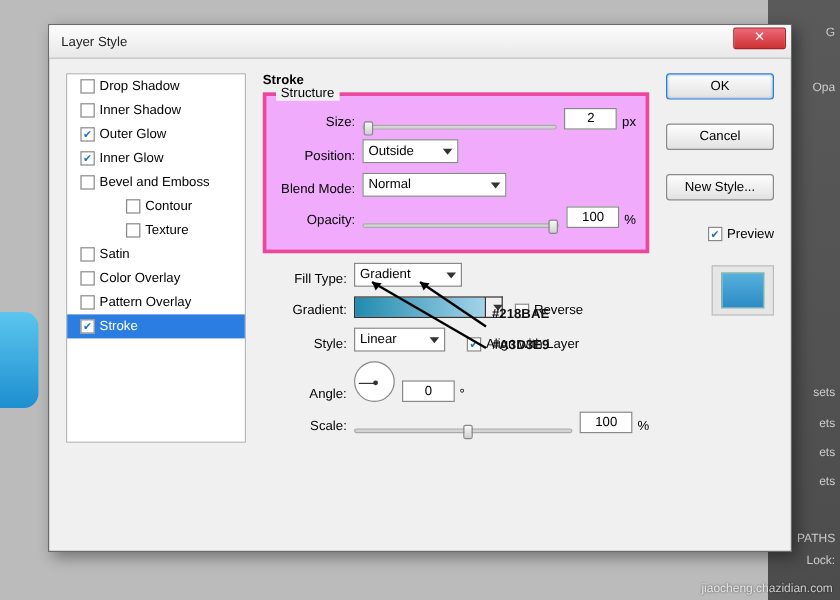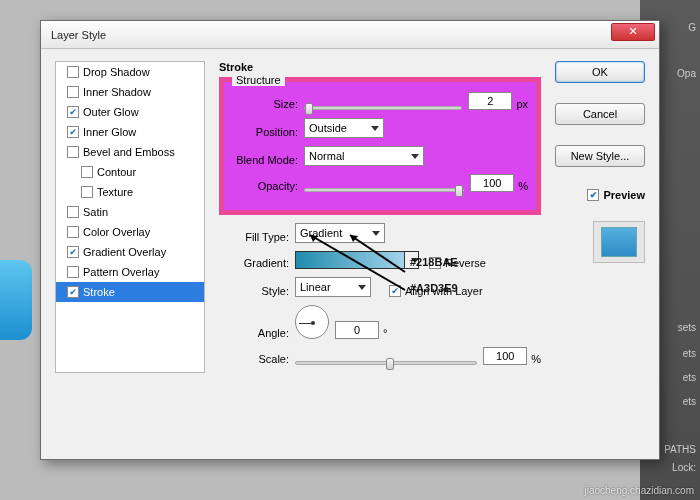--- a/index.html
+++ b/index.html
@@ -7,46 +7,46 @@
 .window { position: absolute; left: 40px; top: 20px; width: 620px; height: 440px; background: #f0f0f0; border: 1px solid #6b6b6b; box-shadow: 4px 4px 12px rgba(0,0,0,0.4); }
 .titlebar { height: 28px; background: linear-gradient(to bottom,#fdfdfd,#e8e8e8); border-bottom: 1px solid #c0c0c0; display:flex; align-items:center; padding-left:10px; position:relative; }
 .titlebar-title { color:#222; }
 .close-btn { position:absolute; right:4px; top:2px; width:44px; height:18px; background:linear-gradient(to bottom,#e67,#c33); border:1px solid #a22; border-radius:2px; color:#fff; text-align:center; line-height:14px; font-size:11px; }
 .content { display:flex; padding:12px 14px 14px 14px; gap:14px; }
 .left-panel { width:150px; border:1px solid #b8b8b8; background:#fff; }
 .left-head { border-bottom:1px solid #b8b8b8; padding:4px 6px; background:#fdfdfd; }
 .style-row { padding:4px 6px 4px 8px; display:flex; align-items:center; gap:4px; border-left:3px solid transparent; }
 .style-row.nooption { padding-left:6px; }
 .style-row.selected { background:#2b7de1; color:#fff; }
-.style-row.indent { padding-left:22px; }
+.style-row.indent { padding-left:22px;margin-left:24px; }
 .chk { width:12px; height:12px; border:1px solid #888; background:#fff; display:inline-flex; align-items:center; justify-content:center; font-size:9px; color:#1a6fbf; }
 .chk.checked::after { content:"✔"; }
 .mid { flex:1; }
 .group-title { font-weight:bold; margin-bottom:4px; }
-.group-box { border:5px solid #ec4899; padding:10px 8px 10px 4px; margin-bottom:8px; position:relative; background:#d946ef; }
+.group-box { border:3px solid #ec4899; padding:10px 8px 10px 4px; margin-bottom:8px; position:relative; background:#f0abfc; }
 .group-box .legend { position:absolute; top:-8px; left:8px; background:#f0f0f0; padding:0 4px; }
 .row { display:flex; align-items:flex-end; margin-bottom:8px; }
 .lbl { width:70px; text-align:right; margin-right:6px; }
 .slider { flex:1; height:4px; background:#d4d4d4; border:1px solid #aaa; border-radius:2px; position:relative; margin-right:6px; }
 .thumb { position:absolute; top:-4px; width:8px; height:12px; background:linear-gradient(to bottom,#f8f8f8,#d0d0d0); border:1px solid #888; border-radius:2px; }
 .numbox { width:44px; height:18px; border:1px solid #888; background:#fff; text-align:center; line-height:16px; margin-right:4px; }
 .unit { }
 .dropdown { height:20px; border:1px solid #888; background:#fff; display:flex; align-items:center; padding:0 4px; justify-content:space-between; }
 .dd-caret { border-left:4px solid transparent; border-right:4px solid transparent; border-top:5px solid #333; margin-left:6px; }
 .grad-swatch { width:110px; height:18px; border:1px solid #333; background:linear-gradient(to right,#218bae,#a3d3e9); display:inline-block; position:relative; }
 .grad-caret { width:14px; height:18px; border:1px solid #333; border-left:none; display:inline-flex; align-items:center; justify-content:center; }
 .mini-chk { width:12px; height:12px; border:1px solid #888; background:#fff; display:inline-flex; align-items:center; justify-content:center; font-size:9px; color:#1a6fbf; margin-right:4px; }
 .mini-chk.checked::after { content:"✔"; }
 .angle-dial { width:34px; height:34px; border:1px solid #888; border-radius:50%; background:#fff; position:relative; margin-right:6px; }
 .angle-dial::after { content:""; position:absolute; left:17px; top:17px; width:14px; height:1px; background:#333; transform-origin:left; transform:rotate(180deg);}
 .angle-dial::before { content:""; position:absolute; left:15px; top:15px; width:4px; height:4px; background:#333; border-radius:50%; }
 .right { width:90px; display:flex; flex-direction:column; gap:20px; align-items:flex-end; }
 .btn { width:90px; height:22px; border:1px solid #8a8a8a; background:linear-gradient(to bottom,#fdfdfd,#e2e2e2); border-radius:3px; text-align:center; line-height:20px; }
 .btn.default { border:1px solid #2f7bd0; box-shadow:0 0 2px #4a9ee8 inset; }
-.preview-chk { display:flex; align-items:center; margin-top:2px;font-weight:bold; }
+.preview-chk { display:flex; align-items:center; margin-top:2px; }
 .preview-sw { width:52px; height:42px; background:#e6e6e6; border:1px solid #bcbcbc; display:flex; align-items:center; justify-content:center; }
 .preview-inner { width:36px; height:30px; background:linear-gradient(to bottom,#56b0de,#2d8cc6); border:1px solid #6aa; }
 .blue-thumb { position:absolute; left:0; top:260px; width:32px; height:80px; background:linear-gradient(to bottom,#5cc6ef,#1d8fcf); border-radius:0 12px 12px 0; }
 .bg-panels { position:absolute; right:0; top:0; width:60px; height:500px; background:linear-gradient(to bottom,#5a5a5a,#4c4c4c); }
 .watermark { position:absolute; right:6px; bottom:4px; color:#fff; font-size:10px; text-shadow:0 0 2px #000; opacity:0.7; }
 .side-label { position:absolute; right:4px; color:#ccc; font-size:10px; }
 .arrow-svg { position:absolute; pointer-events:none; }
 .hex-label { position:absolute; font-weight:bold; color:#111; }
 </style>
 </head>
@@ -102,24 +102,20 @@
           </div>
           <div class="style-row">
             <span class="chk"></span>
             <span>Satin</span>
           </div>
           <div class="style-row">
             <span class="chk"></span>
             <span>Color Overlay</span>
           </div>
           <div class="style-row">
-            <span class="chk checked"></span>
-            <span>Gradient Overlay</span>
-          </div>
-          <div class="style-row">
             <span class="chk"></span>
             <span>Pattern Overlay</span>
           </div>
           <div class="style-row selected">
             <span class="chk checked"></span>
             <span>Stroke</span>
           </div>
         </div>
     </div>
 

